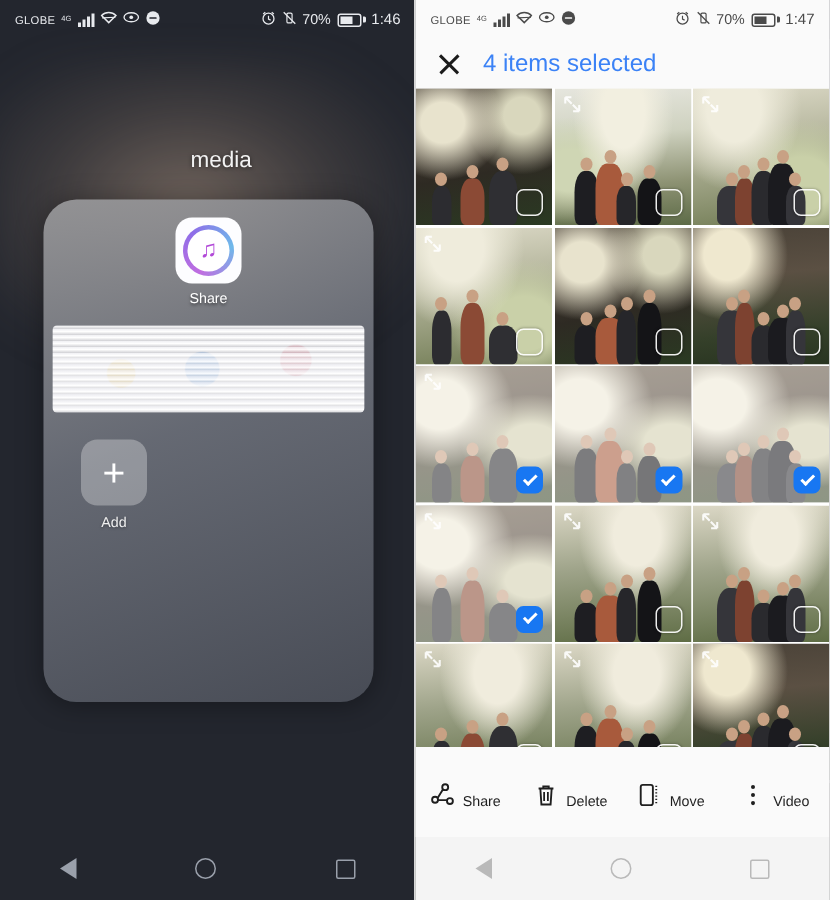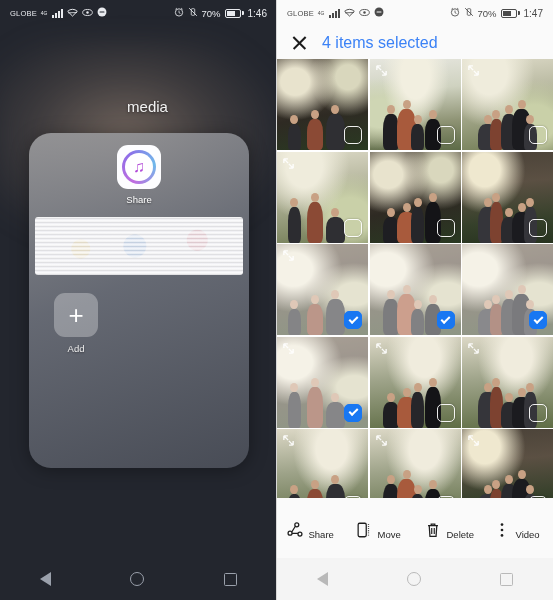--- a/index.html
+++ b/index.html
@@ -857,35 +857,35 @@
               <circle cx="15.5" cy="14.5" r="2.2" fill="none" stroke="#1f1f1f" stroke-width="1.4"></circle>
               <circle cx="12" cy="4.2" r="2.2" fill="none" stroke="#1f1f1f" stroke-width="1.4"></circle>
               <path d="M6.4 12.2 10.4 5.8M6.6 13.8h6.8" stroke="#1f1f1f" stroke-width="1.4" fill="none"></path>
             </svg>
         </span>
         <span class="tlabel">Share</span>
       </div>
       <div class="tool">
         <span class="ticon">
           <svg width="18" height="18" viewBox="0 0 20 20">
-              <rect x="3.5" y="2.5" width="9" height="15" rx="1.6" fill="none" stroke="#1f1f1f" stroke-width="1.4"></rect>
-              <path d="M15 3.2v.9M15 5.6v.9M15 8v.9M15 10.4v.9M15 12.8v.9M15 15.2v.9" stroke="#1f1f1f" stroke-width="1.4"></path>
-            </svg>
-        </span>
-        <span class="tlabel">Move</span>
+              <path d="M4.5 5.2h11M8 5.2V3.6h4v1.6" stroke="#1f1f1f" stroke-width="1.4" fill="none"></path>
+              <path d="M5.8 5.2 6.6 17h6.8l.8-11.8" stroke="#1f1f1f" stroke-width="1.4" fill="none"></path>
+              <path d="M8.6 7.8v6.6M11.4 7.8v6.6" stroke="#1f1f1f" stroke-width="1.3"></path>
+            </svg>
+        </span>
+        <span class="tlabel">Delete</span>
       </div>
       <div class="tool">
         <span class="ticon">
           <svg width="18" height="18" viewBox="0 0 20 20">
-              <path d="M4.5 5.2h11M8 5.2V3.6h4v1.6" stroke="#1f1f1f" stroke-width="1.4" fill="none"></path>
-              <path d="M5.8 5.2 6.6 17h6.8l.8-11.8" stroke="#1f1f1f" stroke-width="1.4" fill="none"></path>
-              <path d="M8.6 7.8v6.6M11.4 7.8v6.6" stroke="#1f1f1f" stroke-width="1.3"></path>
-            </svg>
-        </span>
-        <span class="tlabel">Delete</span>
+              <rect x="3.5" y="2.5" width="9" height="15" rx="1.6" fill="none" stroke="#1f1f1f" stroke-width="1.4"></rect>
+              <path d="M15 3.2v.9M15 5.6v.9M15 8v.9M15 10.4v.9M15 12.8v.9M15 15.2v.9" stroke="#1f1f1f" stroke-width="1.4"></path>
+            </svg>
+        </span>
+        <span class="tlabel">Move</span>
       </div>
       <div class="tool">
         <span class="ticon">
           <svg width="18" height="18" viewBox="0 0 20 20">
               <circle cx="10" cy="4" r="1.5" fill="#1f1f1f"></circle>
               <circle cx="10" cy="10" r="1.5" fill="#1f1f1f"></circle>
               <circle cx="10" cy="16" r="1.5" fill="#1f1f1f"></circle>
             </svg>
         </span>
         <span class="tlabel">Video</span>

